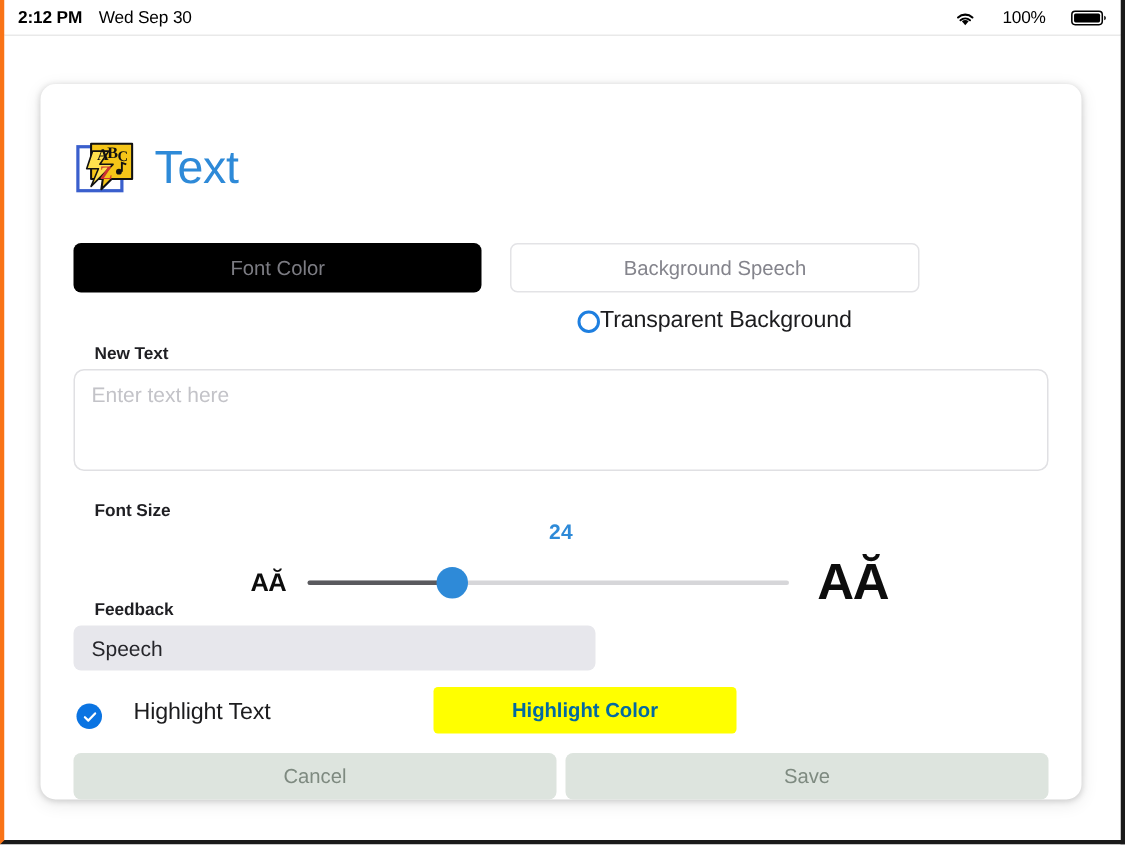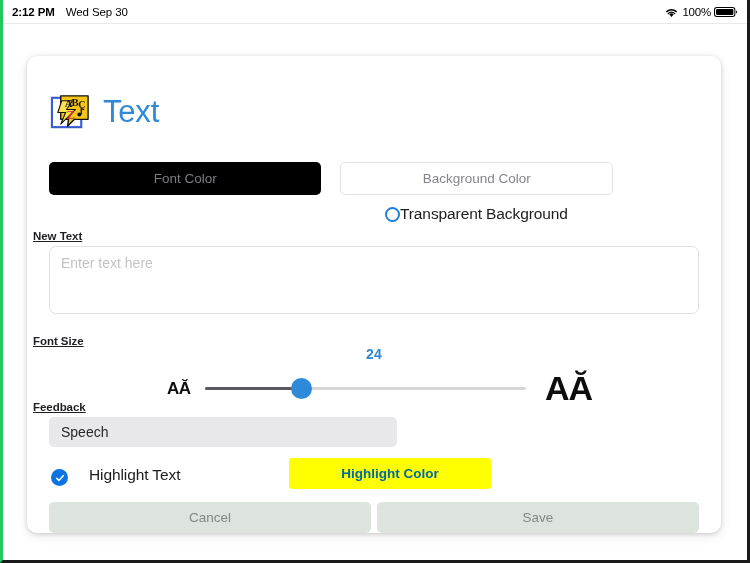--- a/index.html
+++ b/index.html
@@ -12,40 +12,40 @@
     background: #ffffff;
     font-family: "Liberation Sans", sans-serif;
     overflow: hidden;
   }
   .device {
     position: relative;
     width: 750px;
     height: 563px;
     background: #ffffff;
     box-sizing: border-box;
-    border-left: 3px solid #22c55e;
+    border-left: 3px solid #f97316;
     border-right: 3px solid #1a1a1a;
     border-bottom: 3px solid #1a1a1a;
   }
   
   .statusbar {
     position: absolute;
     left: 0; top: 0;
     width: 744px;
     height: 23px;
     display: flex;
     align-items: center;
     background: #ffffff;
     font-size: 11.5px;
     color: #000;
     padding: 0 9px;
     box-sizing: border-box;
   }
   .sb-left { display: flex; align-items: center; gap: 11px; }
-  .sb-right { margin-left: auto; display: flex; align-items: flex-end; gap: 3px; }
+  .sb-right { margin-left: auto; display: flex; align-items: flex-end; gap: 17px; }
   .sb-time { font-weight: 600; letter-spacing: -0.1px; }
   .sb-date { font-weight: 400; letter-spacing: -0.1px; }
   .sb-pct { font-weight: 500; letter-spacing: -0.2px; }
   .wifi-icon { width: 15px; height: 12px; display: block; }
   .battery-icon { width: 24px; height: 12px; display: block; }
   .statusbar-underline {
     position: absolute;
     left: 0; top: 23px;
     width: 744px;
     height: 1px;
@@ -136,26 +136,25 @@
     box-sizing: border-box;
   }
   .transparent-label {
     font-size: 15.5px;
     color: #1c1c1e;
     letter-spacing: -0.1px;
   }
   
   .field-label {
     position: absolute;
-    left: 6px;
+    left: 36px;
     font-size: 11.5px;
     font-weight: 700;
     color: #1f1f23;
     letter-spacing: -0.05px;
-    text-decoration: underline;
   }
   .lbl-newtext { top: 174px; }
   .lbl-fontsize { top: 279px; }
   .lbl-feedback { top: 345px; }
   
   .textarea {
     position: absolute;
     left: 22px;
     top: 190px;
     width: 650px;
@@ -372,21 +371,21 @@
           <text x="30" y="18" font-family="Liberation Serif, serif" font-size="10" font-weight="700" fill="#111">C</text>
           <text x="18" y="30" font-family="Liberation Serif, serif" font-size="13" font-weight="700" fill="#c33">Z</text>
           <circle cx="31" cy="25" r="2" fill="#111"></circle>
           <path d="M33 25 v-6 l3 1" stroke="#111" stroke-width="1.3" fill="none"></path>
         </svg>
         <span class="hdr-title">Text</span>
       </div>
 
       <div class="color-row">
         <button class="color-btn font-color-btn">Font Color</button>
-        <button class="color-btn bg-color-btn">Background Color</button>
+        <button class="color-btn bg-color-btn">Background Speech</button>
       </div>
 
       <div class="transparent-row">
         <span class="radio-outline"></span>
         <span class="transparent-label">Transparent Background</span>
       </div>
 
       <div class="field-label lbl-newtext">New Text</div>
       <textarea class="textarea" placeholder="Enter text here" style=""></textarea>
 

